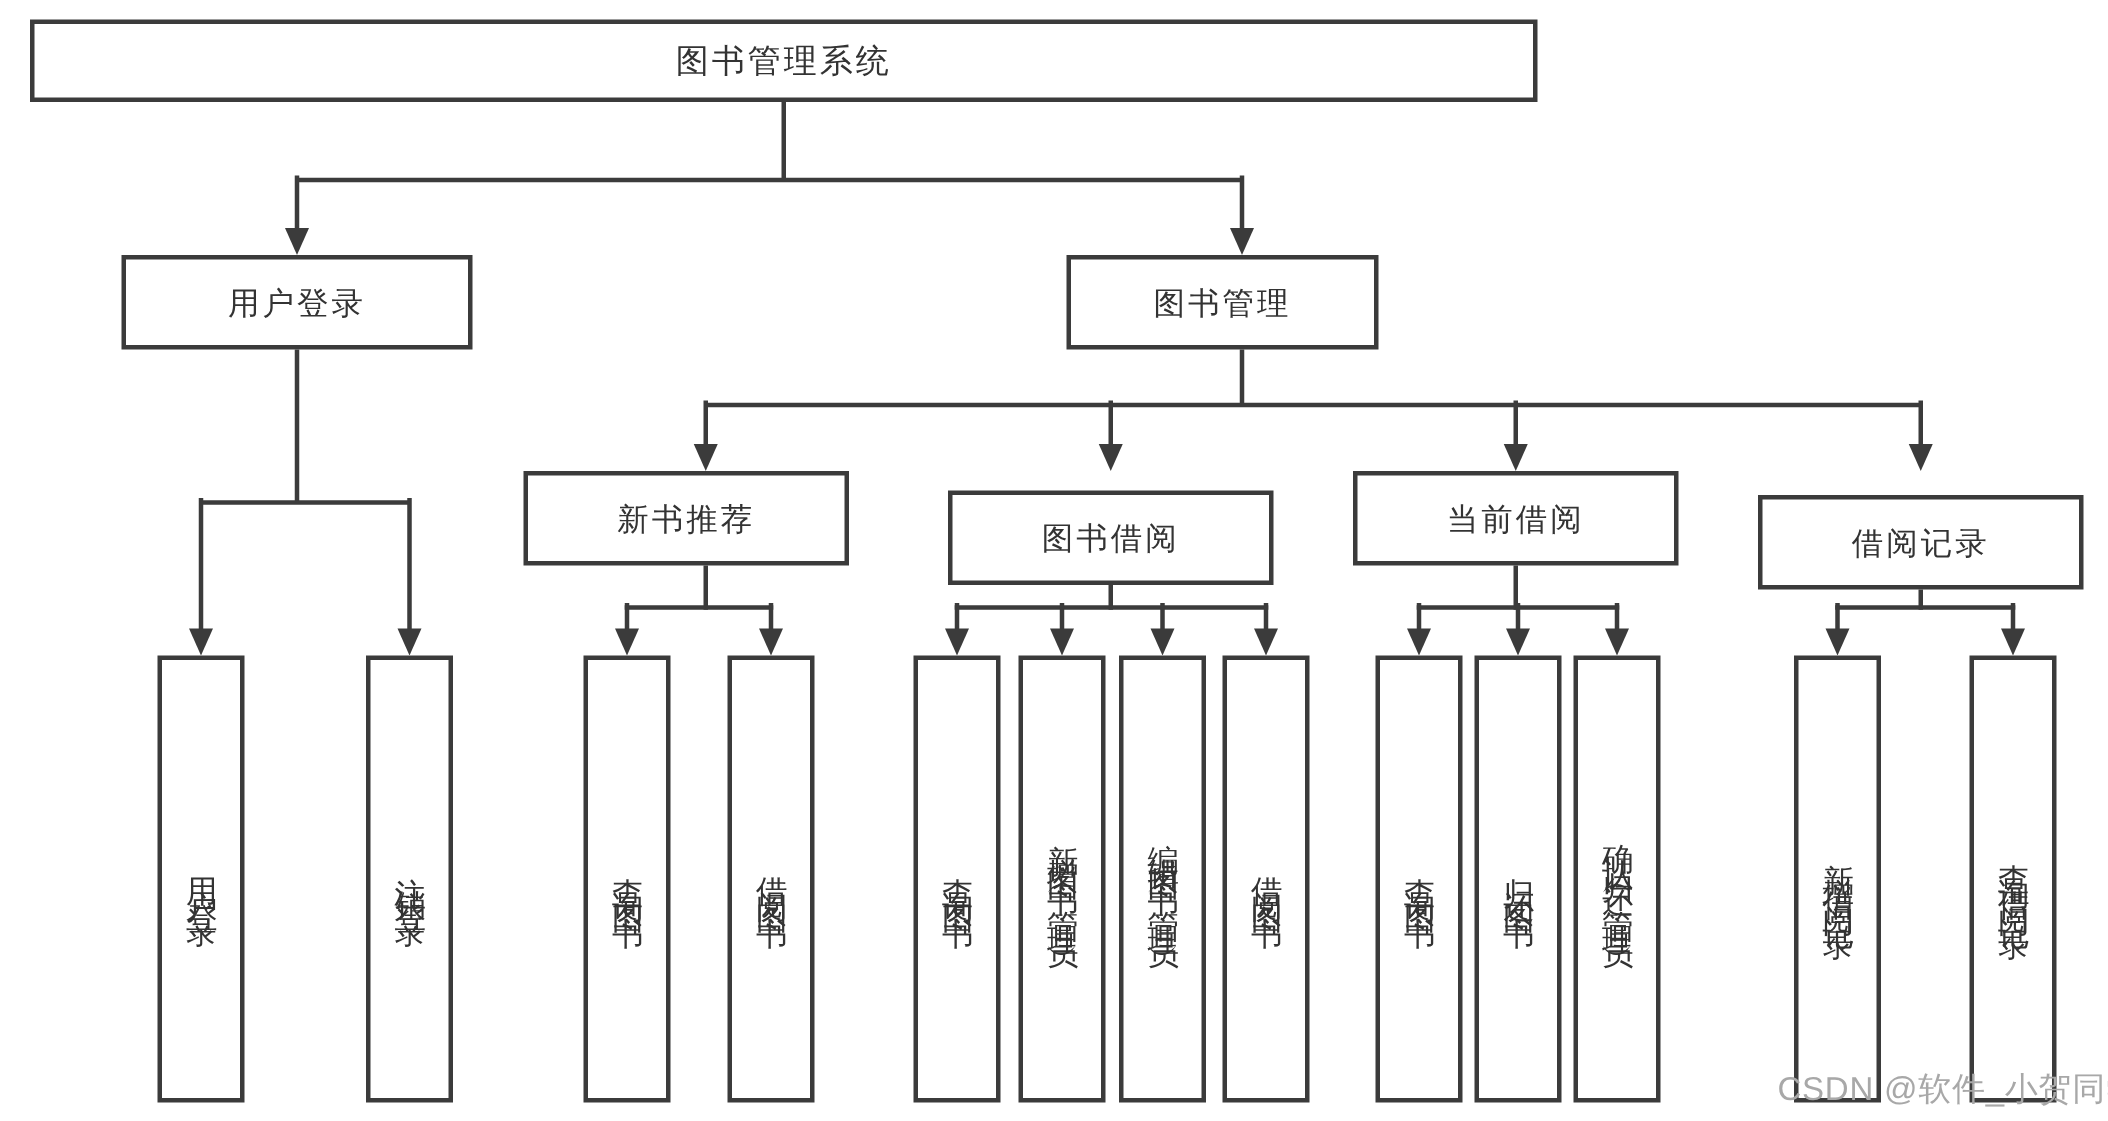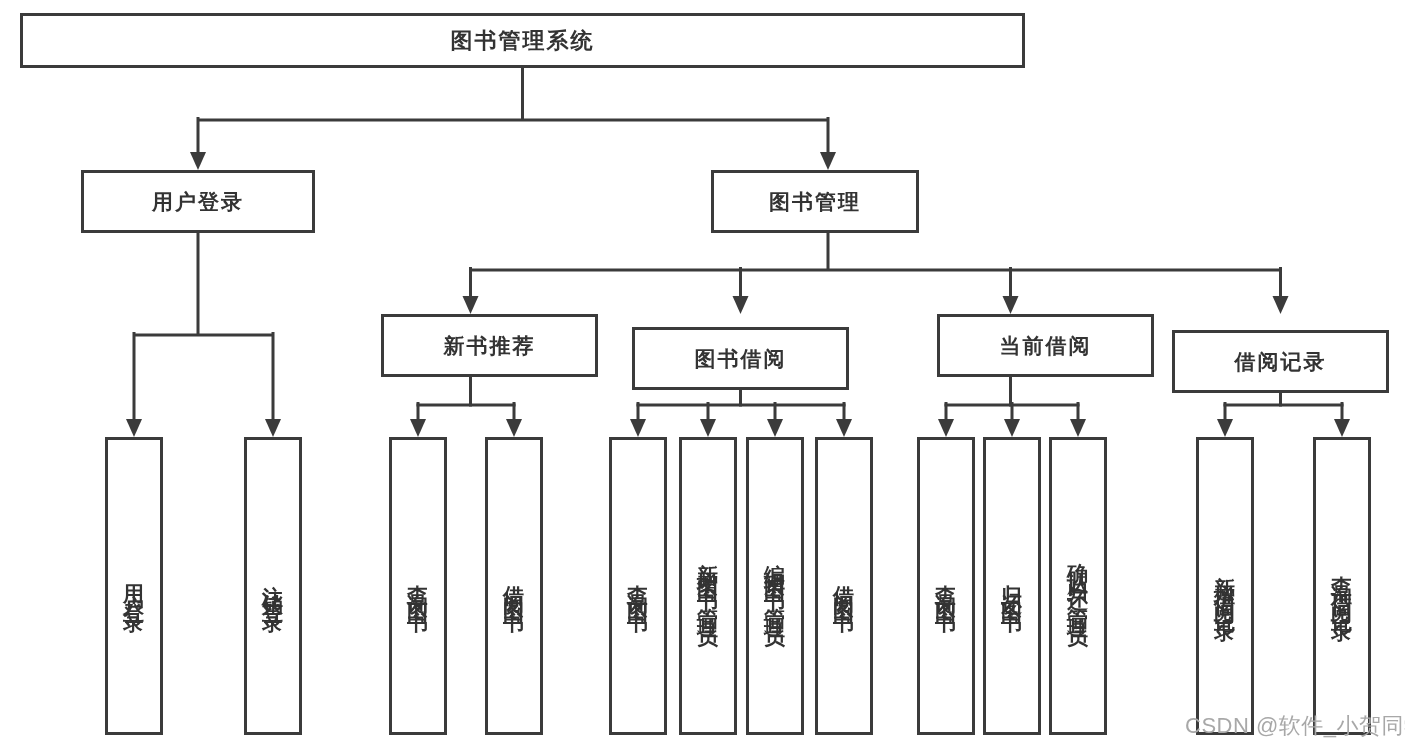--- a/index.html
+++ b/index.html
@@ -15,37 +15,36 @@
     position:absolute;
     box-sizing:border-box;
     border:3px solid #3b3b3b;
     background:#ffffff;
     display:flex;
     align-items:center;
     justify-content:center;
     color:#333333;
     font-size:21px;
     z-index:2;
-    font-weight:bold;
   }
   .vbox .lbl{
     writing-mode:vertical-rl;
     letter-spacing:9px;
     line-height:1;
   }
   .hbox .lbl{letter-spacing:2px;}
   
   #bx-root{left:20px;top:13px;width:1005px;height:55px;font-size:22px;}
   
   #bx-login{left:81px;top:170px;width:234px;height:63px;}
   #bx-mgmt{left:711px;top:170px;width:208px;height:63px;}
   
-  #bx-l30{left:381px;top:314px;width:217px;height:63px;}
+  #bx-l30{left:349px;top:314px;width:217px;height:63px;}
   #bx-l31{left:632px;top:327px;width:217px;height:63px;}
-  #bx-l32{left:902px;top:314px;width:217px;height:63px;margin-left:35px;}
+  #bx-l32{left:902px;top:314px;width:217px;height:63px;}
   #bx-l33{left:1172px;top:330px;width:217px;height:63px;}
   
   .leaf{top:437px;height:298px;width:58px;}
   #bx-u0{left:105px;}
   #bx-u1{left:244px;}
   #bx-n0{left:389px;}
   #bx-n1{left:485px;}
   #bx-b0{left:609px;}
   #bx-b1{left:679px;}
   #bx-b2{left:746px;}

